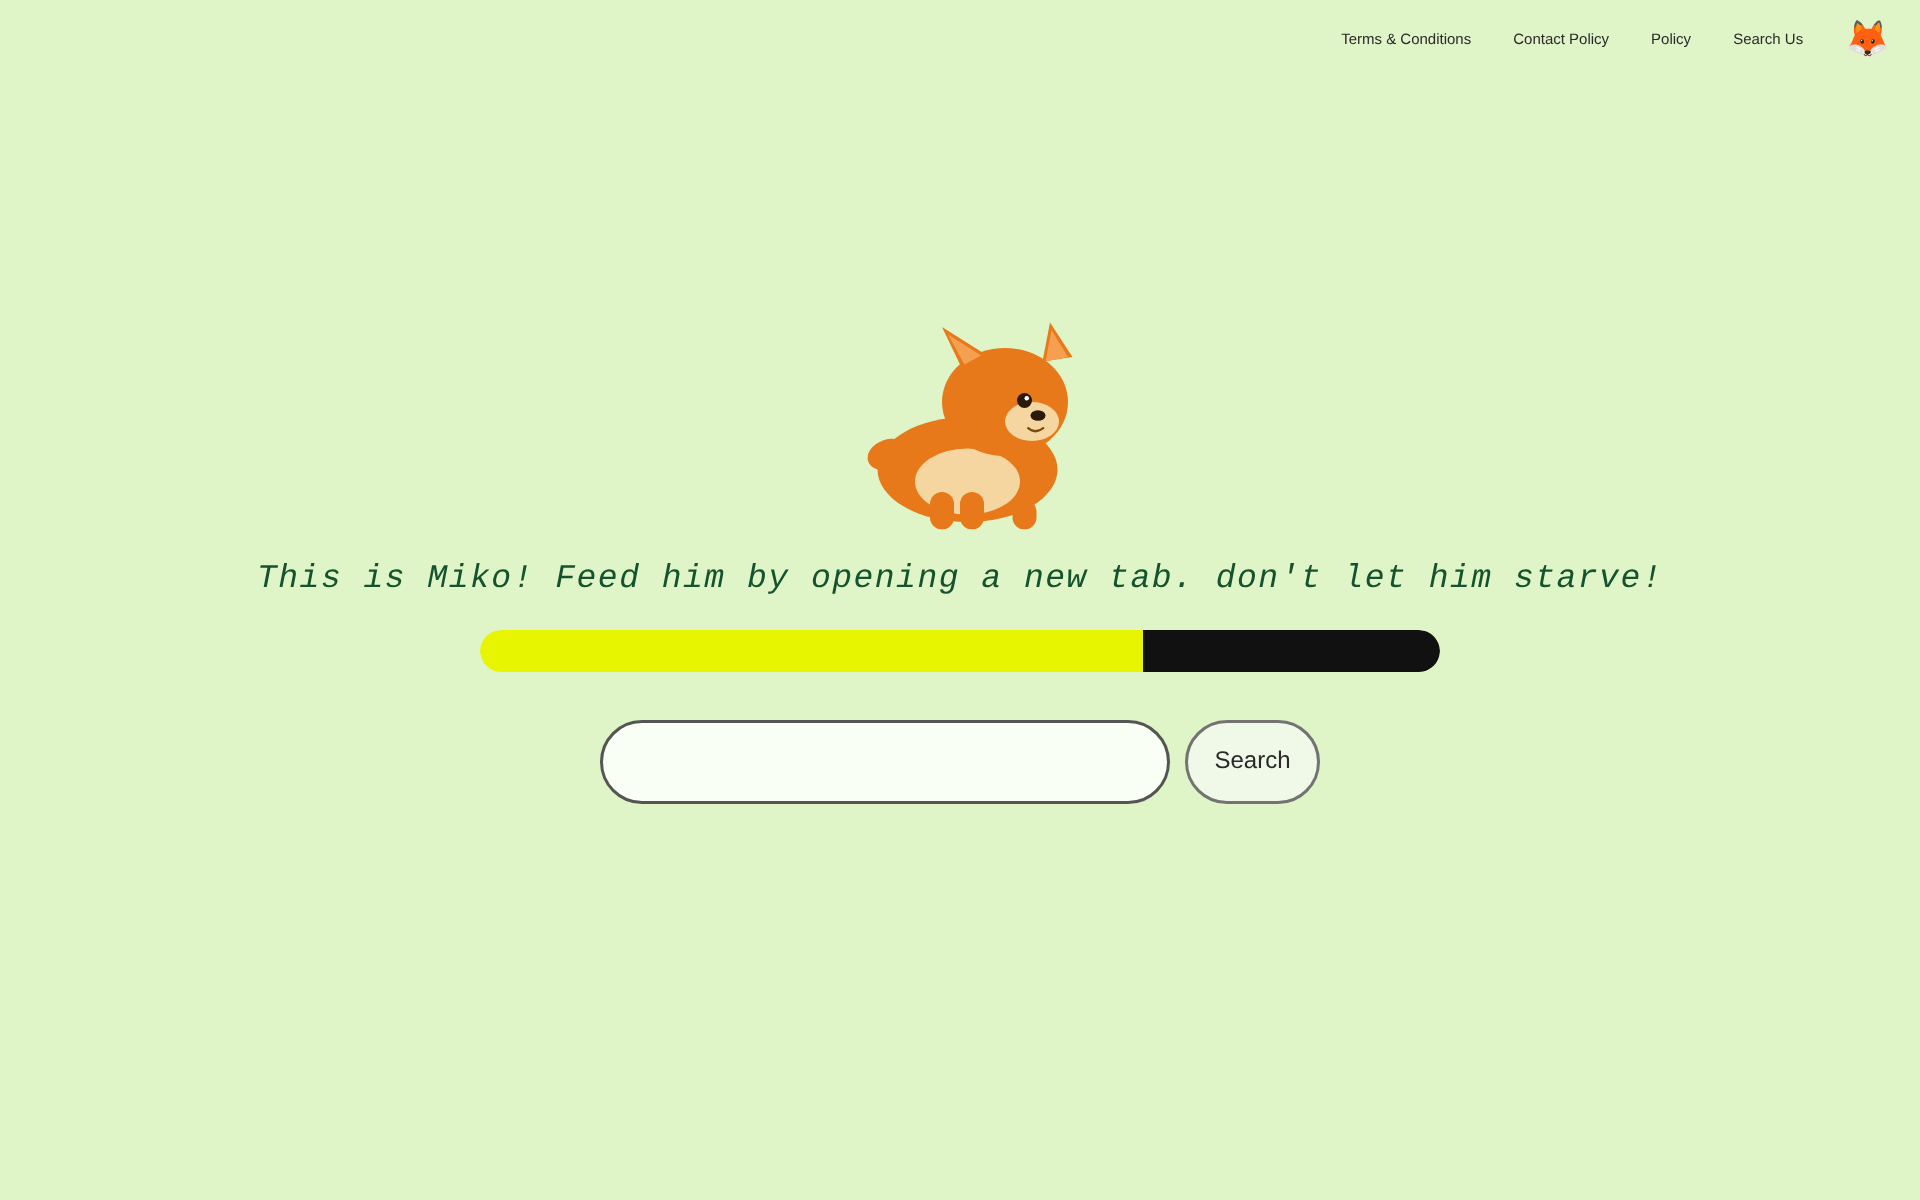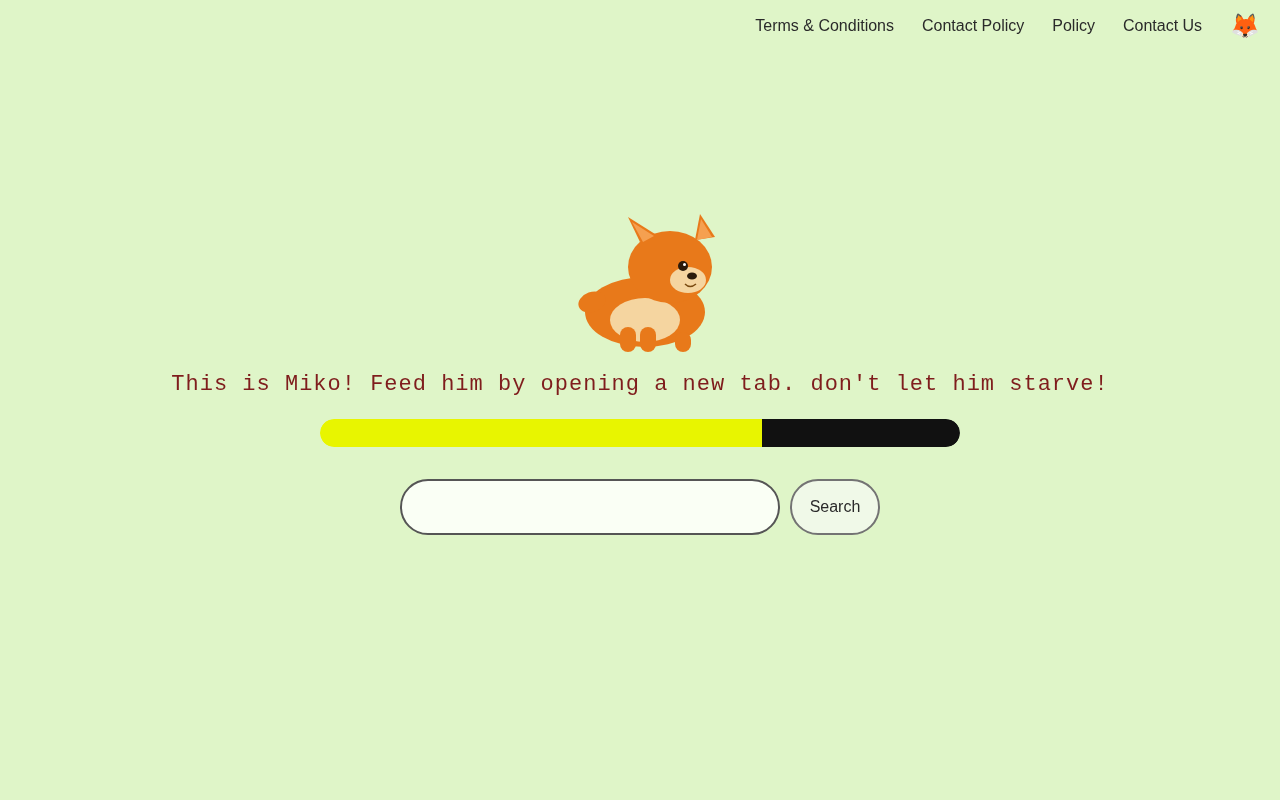--- a/index.html
+++ b/index.html
@@ -21,21 +21,21 @@
       display: flex;
       justify-content: flex-end;
       align-items: center;
       padding: 12px 20px;
       gap: 28px;
     }
 
     nav a {
       text-decoration: none;
       color: #2a2a2a;
-      font-size: 16px;
+      font-size: 10px;
       font-family: Arial, sans-serif;
     }
 
     .nav-logo {
       font-size: 24px;
     }
 
     
     .main {
       display: flex;
@@ -47,24 +47,25 @@
     
     .corgi-container {
       width: 200px;
       height: 180px;
       margin-bottom: 20px;
     }
 
     .tagline {
       font-family: 'Courier New', Courier, monospace;
       font-size: 22px;
-      color: #7f1d1d;
+      color: #14532d;
       margin-bottom: 22px;
       text-align: center;
       letter-spacing: 1px;
+      font-style: italic;
     }
 
     
     .progress-bar-container {
       width: 640px;
       height: 28px;
       border-radius: 14px;
       overflow: hidden;
       display: flex;
       margin-bottom: 32px;
@@ -113,21 +114,21 @@
       cursor: pointer;
     }
   </style>
 </head>
 <body>
 
 <nav>
   <a href="#">Terms &amp; Conditions</a>
   <a href="#">Contact Policy</a>
   <a href="#">Policy</a>
-  <a href="#">Contact Us</a>
+  <a href="#">Search Us</a>
   <span class="nav-logo">🦊</span>
 </nav>
 
 <div class="main">
 
   <div class="corgi-container">
     <svg viewBox="0 0 200 180" xmlns="http://www.w3.org/2000/svg" width="200" height="180">
 
       <ellipse cx="105" cy="140" rx="60" ry="35" fill="#E8791A"></ellipse>
 

